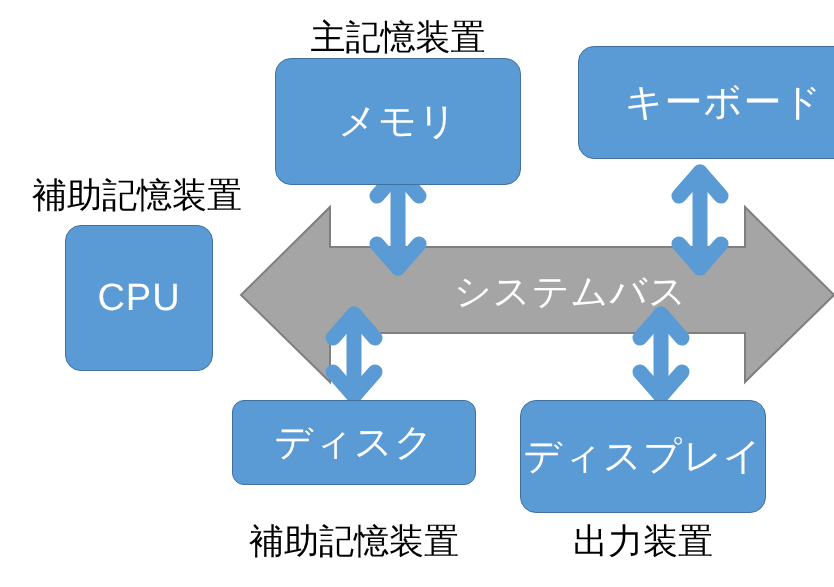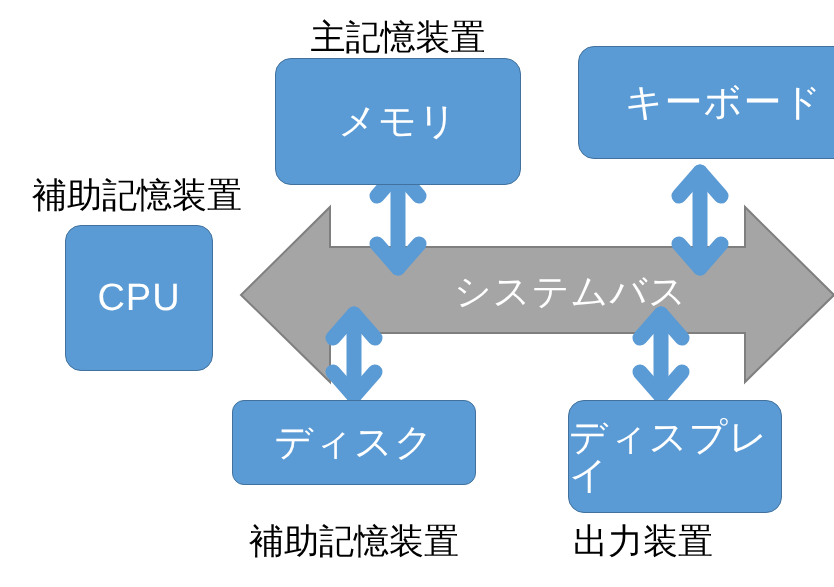--- a/index.html
+++ b/index.html
@@ -58,21 +58,21 @@
     font-size: 37px;
     line-height: 1;
     white-space: nowrap;
     letter-spacing: 1px;
   }
   
   #box-memory   { left: 275px; top: 58px;  width: 246px; height: 127px; }
   #box-keyboard { left: 578px; top: 46px;  width: 291px; height: 113px; }
   #box-cpu      { left: 65px;  top: 225px; width: 148px; height: 146px; }
   #box-disk     { left: 232px; top: 400px; width: 244px; height: 85px; border-radius: 12px; }
-  #box-display  { left: 520px; top: 400px; width: 214px; height: 113px; margin-left: 48px; }
+  #box-display  { left: 520px; top: 400px; width: 246px; height: 113px; }
   
   #label-memory   { left: 275px; top: 19px;  width: 246px; }
   #label-keyboard { left: 578px; top: 19px;  width: 245px; }
   #label-cpu      { left: 12px;  top: 177px; width: 250px; }
   #label-disk     { left: 232px; top: 523px; width: 244px; }
   #label-display  { left: 520px; top: 523px; width: 246px; }
   #bus-label      { left: 422px; top: 273px; margin-left: 32px; }
 </style>
 </head>
 <body>

